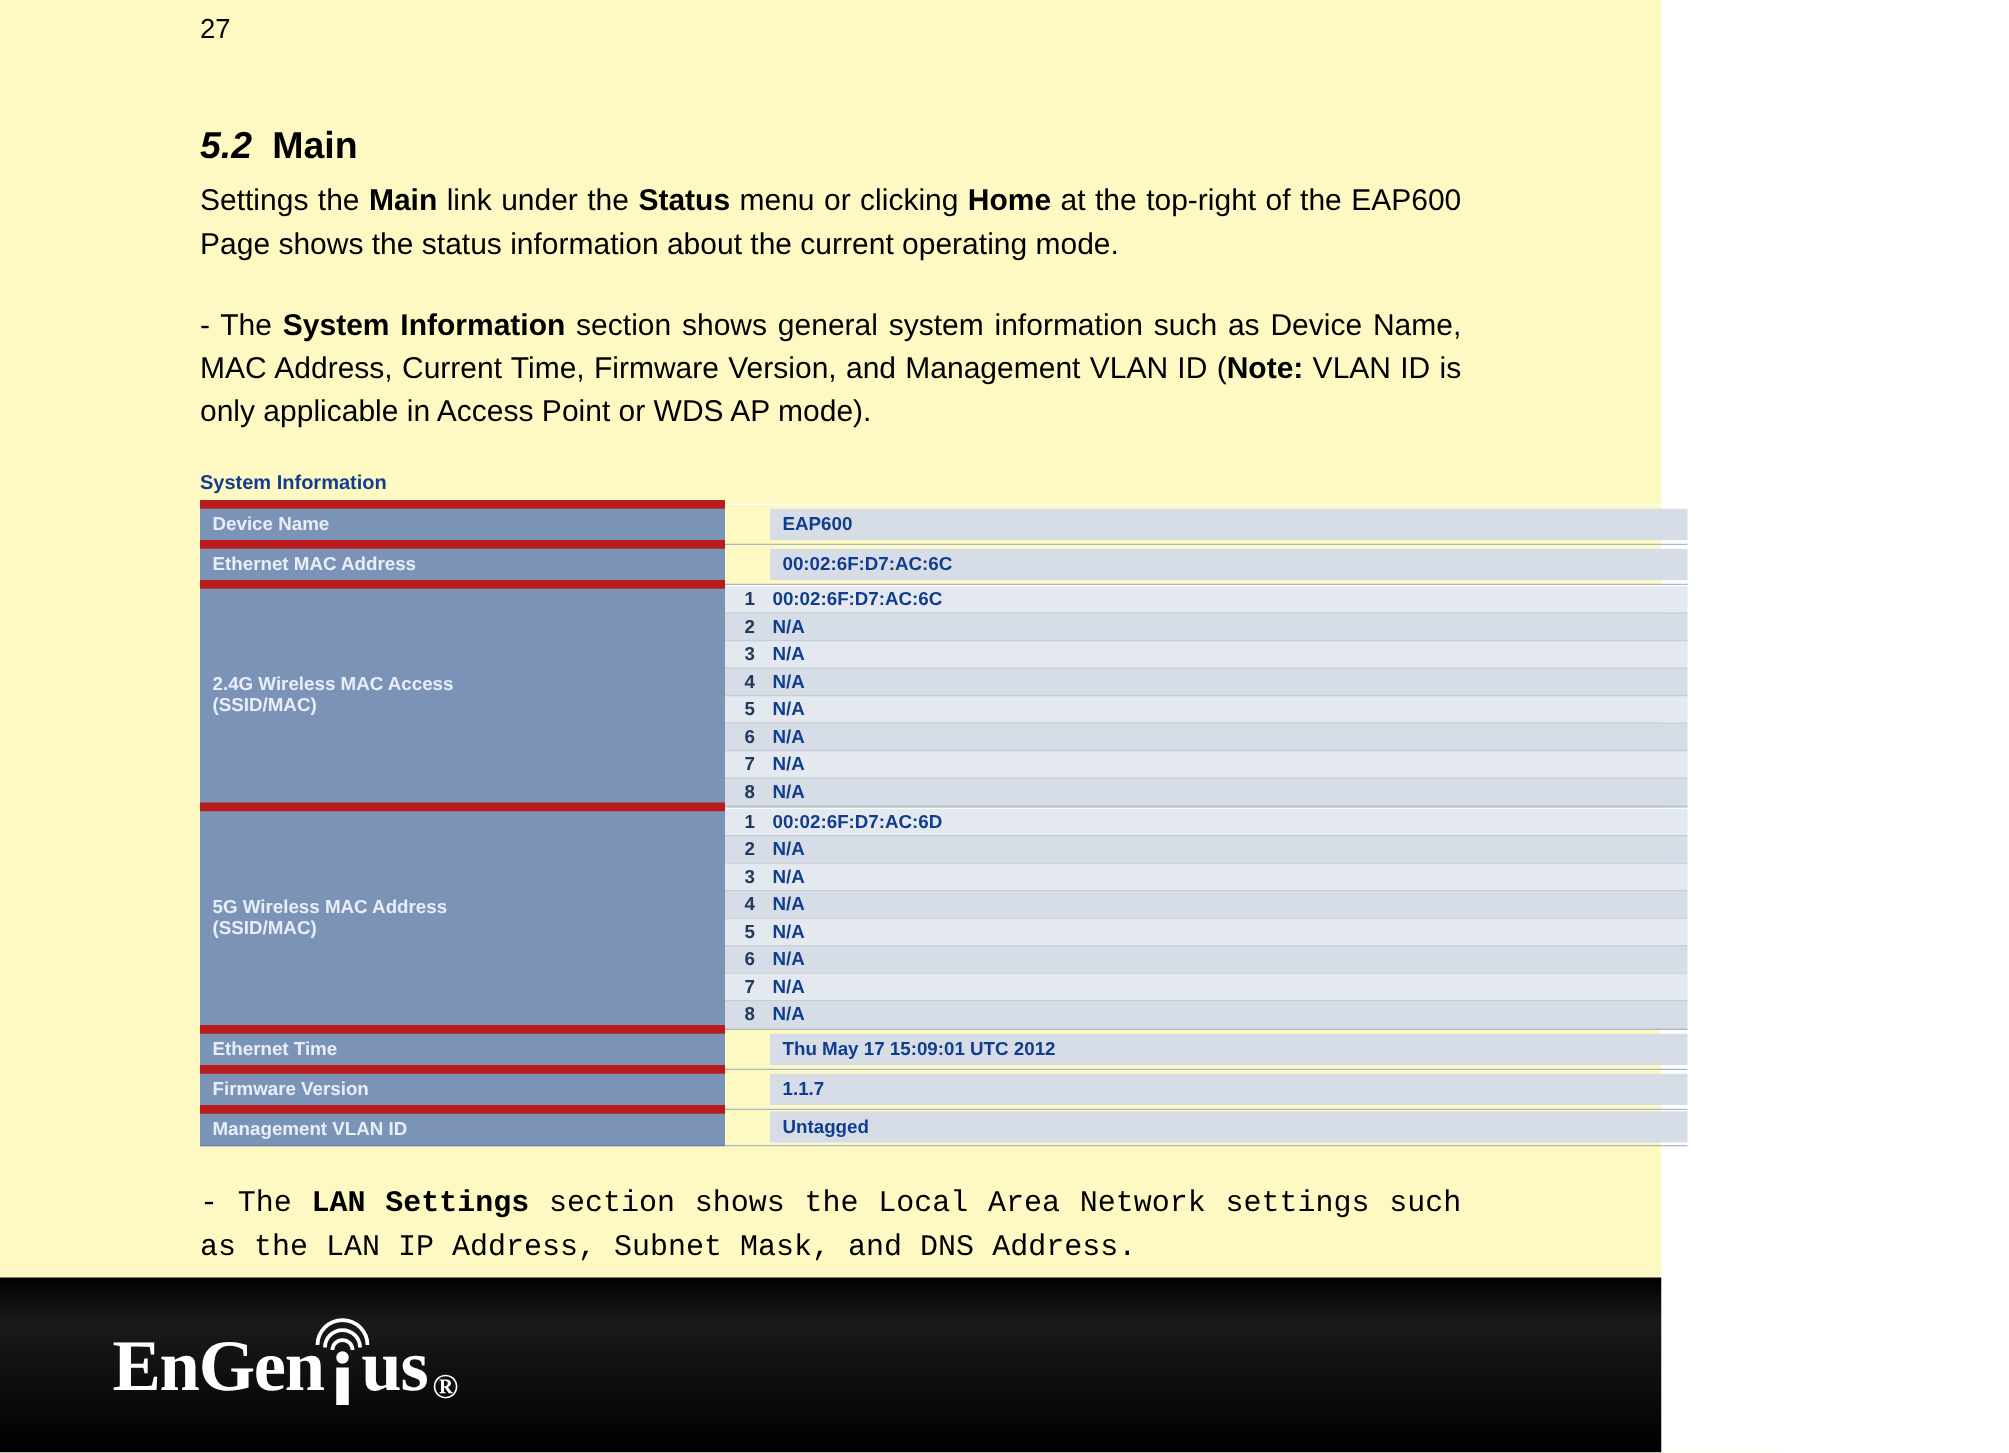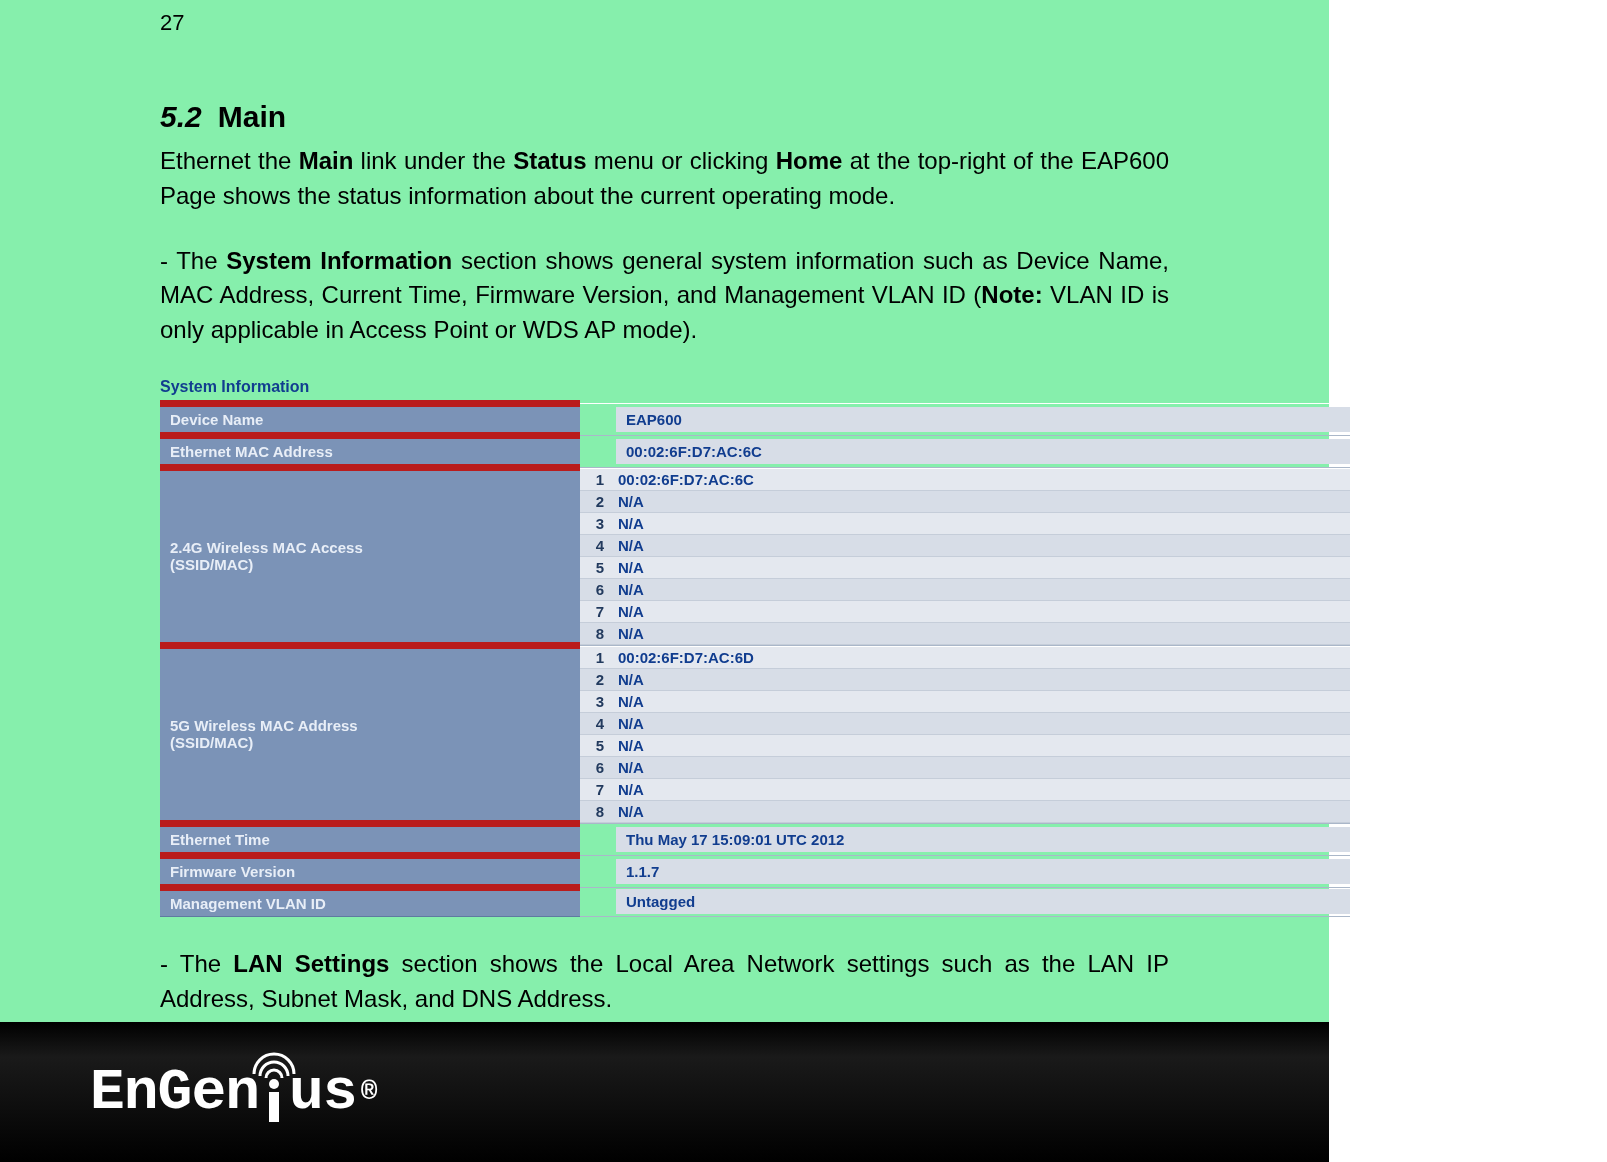--- a/index.html
+++ b/index.html
@@ -1,21 +1,21 @@
 <!DOCTYPE html>
 <html><head>
 <meta charset="utf-8">
 <style>
   * { margin: 0; padding: 0; box-sizing: border-box; }
   html, body { width: 1607px; height: 1162px; font-family: Arial, Helvetica, sans-serif; background: #fff; color: #000; }
   .page {
     width: 1329px;
     height: 1162px;
     position: relative;
-    background: #86efac;
+    background: #fef9c3;
     padding: 0 160px;
   }
   .page-number {
     position: absolute;
     top: 10px;
     left: 160px;
     font-size: 22px;
     color: #000;
   }
   .content {
@@ -26,21 +26,21 @@
     font-weight: bold;
     margin-bottom: 10px;
   }
   .section-heading .num { margin-right: 16px; font-style: italic; }
   .body-text {
     font-size: 24px;
     line-height: 1.45;
     text-align: justify;
     margin-bottom: 30px;
   }
-  .body-text.last { margin-top: 30px; margin-bottom: 0; }
+  .body-text.last { margin-top: 30px; margin-bottom: 0; font-family: Liberation Mono, monospace; }
   .bold { font-weight: bold; }
 
   
   .sysinfo-wrap {
     width: 1190px;
     margin: 10px 0 0 0;
     font-family: Arial, sans-serif;
   }
   .sysinfo-title {
     color: #113d8f;
@@ -110,26 +110,26 @@
     align-items: center;
     padding-left: 90px;
   }
   .logo {
     display: flex;
     align-items: baseline;
     color: #fff;
     font-weight: bold;
   }
   .logo-text {
-    font-family: Liberation Mono, monospace;
+    font-family: Liberation Serif, serif;
     font-size: 58px;
     letter-spacing: -1px;
     color: #fff;
     display: flex;
-    align-items: center;
+    align-items: flex-end;
   }
   .logo-i-wrap {
     position: relative;
     display: inline-flex;
     flex-direction: column;
     align-items: center;
     width: 34px;
     height: 64px;
     margin: 0 -2px;
   }
@@ -152,21 +152,21 @@
 
   <div class="page-number">27</div>
 
   <div class="content">
 
     <div class="section-heading">
       <span class="num">5.2</span><span>Main</span>
     </div>
 
     <p class="body-text">
-      <span>Ethernet the </span><span class="bold">Main</span><span> link under the </span><span class="bold">Status</span><span> menu or clicking </span><span class="bold">Home</span><span> at the top-right of the EAP600 Page shows the status information about the current operating mode.</span>
+      <span>Settings the </span><span class="bold">Main</span><span> link under the </span><span class="bold">Status</span><span> menu or clicking </span><span class="bold">Home</span><span> at the top-right of the EAP600 Page shows the status information about the current operating mode.</span>
     </p>
 
     <p class="body-text">
       <span>- The </span><span class="bold">System Information</span><span> section shows general system information such as Device Name, MAC Address, Current Time, Firmware Version, and Management VLAN ID (</span><span class="bold">Note:</span><span> VLAN ID is only applicable in Access Point or WDS AP mode).</span>
     </p>
 
     <div class="sysinfo-wrap">
       <div class="sysinfo-title">System Information</div>
       <table class="sysinfo">
         <tbody>

